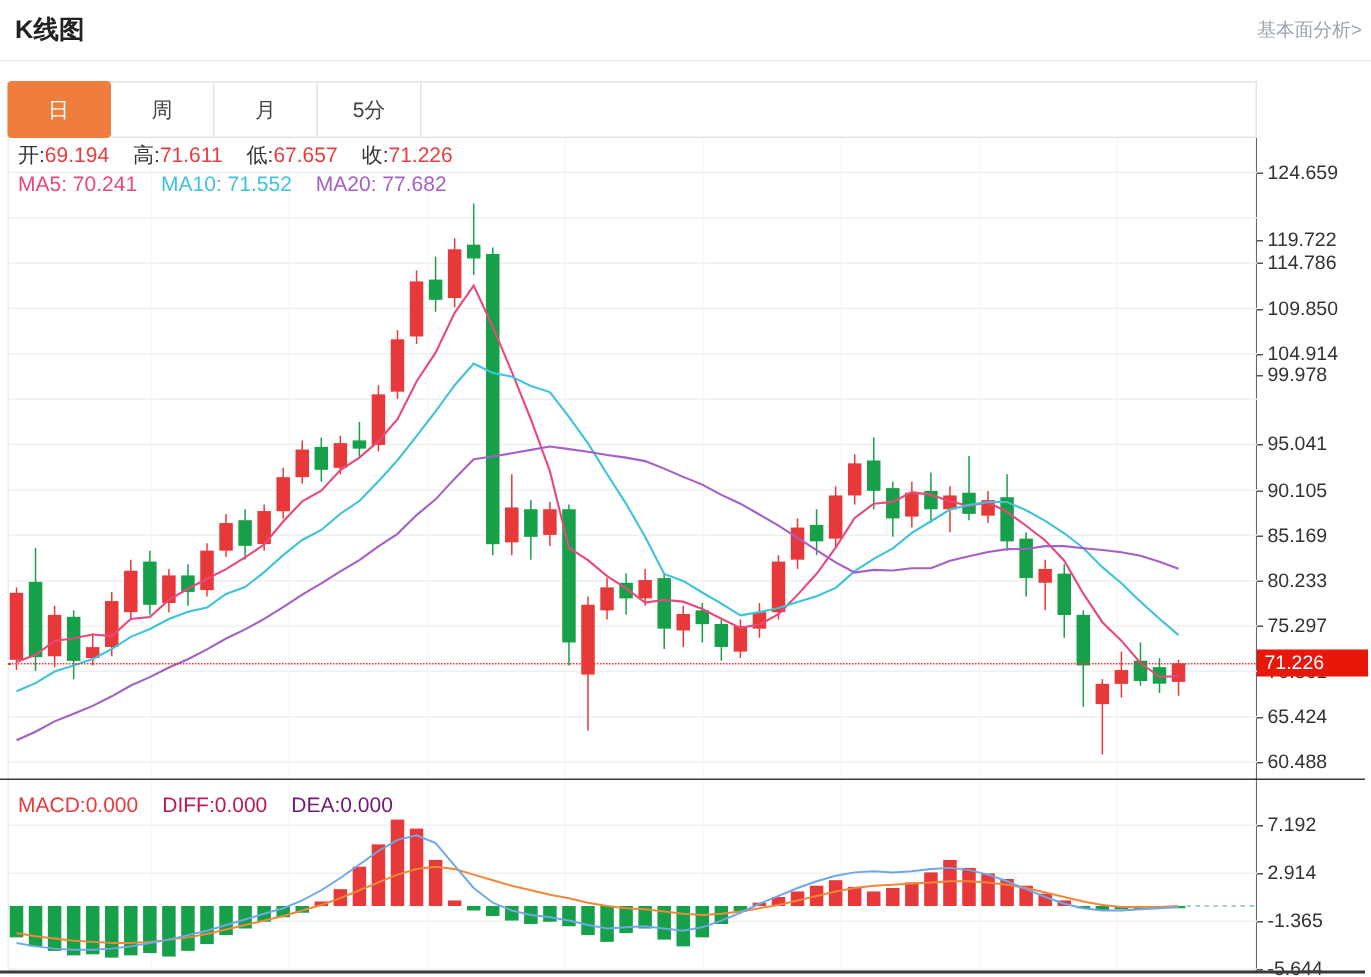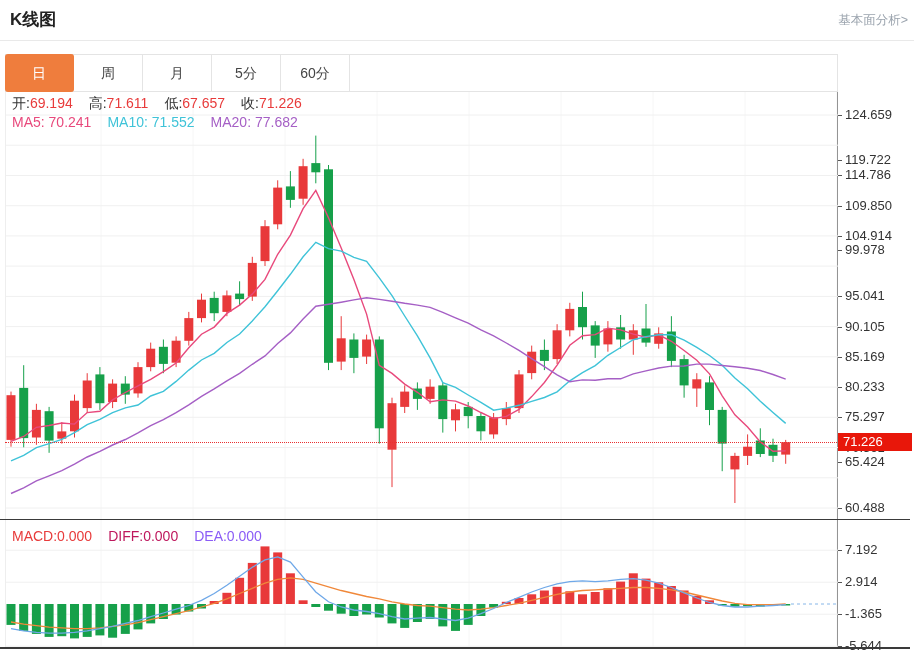--- a/index.html
+++ b/index.html
@@ -30,21 +30,20 @@
 <div class="page">
   <div class="title">K线图</div>
   <a class="analysis-link">基本面分析&gt;</a>
   <div class="rule"></div>
 
   <div class="tabbar">
       <div class="tab sel">日</div>
       <div class="tab">周</div>
       <div class="tab">月</div>
       <div class="tab">5分</div>
-      <div class="tab">60分</div>
     </div>
 
   <div class="plot">
     <svg id="mainSvg" width="832" height="427" viewBox="0 0 832 427" style="top:0;">
         <line x1="95" y1="0" x2="95" y2="427" stroke="#f6f6f6" stroke-width="1"></line>
         <line x1="187" y1="0" x2="187" y2="427" stroke="#f6f6f6" stroke-width="1"></line>
         <line x1="279" y1="0" x2="279" y2="427" stroke="#f6f6f6" stroke-width="1"></line>
         <line x1="371" y1="0" x2="371" y2="427" stroke="#f6f6f6" stroke-width="1"></line>
         <line x1="463" y1="0" x2="463" y2="427" stroke="#f6f6f6" stroke-width="1"></line>
         <line x1="555" y1="0" x2="555" y2="427" stroke="#f6f6f6" stroke-width="1"></line>
@@ -274,40 +273,40 @@
           <rect x="775.1999999999999" y="84.0" width="9" height="1.5" fill="#16a04a"></rect>
         </g>
         <polyline points="5.0,102.0 17.7,104.2 30.4,105.7 43.1,107.2 55.8,107.9 68.5,108.7 81.2,108.7 93.9,107.9 106.6,106.4 119.3,104.9 132.0,102.7 144.7,99.7 157.4,96.7 170.1,93.7 182.8,90.7 195.5,87.0 208.2,83.3 220.9,78.8 233.6,73.5 246.3,68.3 259.0,63.1 271.7,59.3 284.4,57.8 297.1,59.3 309.8,63.1 322.5,66.8 335.2,70.5 347.9,73.5 360.6,76.5 373.3,78.8 386.0,81.8 398.7,84.0 411.4,85.5 424.1,86.2 436.8,87.7 449.5,89.2 462.2,90.0 474.9,89.2 487.6,87.7 500.3,85.5 513.0,83.3 525.7,80.3 538.4,77.3 551.1,74.3 563.8,72.0 576.5,70.5 589.2,69.8 601.9,69.0 614.6,68.3 627.3,67.5 640.0,67.5 652.7,68.3 665.4,69.8 678.1,72.0 690.8,75.0 703.5,78.0 716.2,81.0 728.9,83.3 741.6,84.7 754.3,84.7 767.0,84.7 779.7,84.0 " fill="none" stroke="#f0883a" stroke-width="1.3"></polyline>
         <polyline points="5.0,108.7 17.7,110.9 30.4,112.4 43.1,113.2 55.8,113.2 68.5,112.4 81.2,110.9 93.9,108.7 106.6,106.4 119.3,103.4 132.0,100.5 144.7,96.7 157.4,93.0 170.1,89.2 182.8,85.5 195.5,80.3 208.2,73.5 220.9,65.3 233.6,56.3 246.3,47.3 259.0,39.9 271.7,36.9 284.4,42.1 297.1,57.1 309.8,72.0 322.5,81.8 335.2,87.0 347.9,90.0 360.6,91.5 373.3,93.7 386.0,96.7 398.7,99.0 411.4,98.2 424.1,97.5 436.8,99.0 449.5,100.5 462.2,98.2 474.9,93.7 487.6,88.5 500.3,82.5 513.0,77.3 525.7,72.0 538.4,67.5 551.1,63.8 563.8,61.6 576.5,60.8 589.2,61.6 601.9,60.8 614.6,59.3 627.3,58.6 640.0,60.1 652.7,63.1 665.4,67.5 678.1,72.8 690.8,78.0 703.5,82.5 716.2,85.5 728.9,87.0 741.6,87.0 754.3,86.2 767.0,85.5 779.7,84.7 " fill="none" stroke="#6fa8e8" stroke-width="1.3"></polyline>
         <line x1="785" y1="84" x2="832" y2="84" stroke="#86b6e8" stroke-width="1" stroke-dasharray="3,3"></line>
       </svg>
   </div>
 
   <div class="legend" style="left:12px;top:95px;"><span class="lg"><span class="lbl">开:</span><span style="color:#e83b3b">69.194</span></span><span class="lg"><span class="lbl">高:</span><span style="color:#e83b3b">71.611</span></span><span class="lg"><span class="lbl">低:</span><span style="color:#e83b3b">67.657</span></span><span class="lg"><span class="lbl">收:</span><span style="color:#e83b3b">71.226</span></span></div>
   <div class="legend" style="left:12px;top:114px;text-align:center;"><span class="lg"><span style="color:#e8497c">MA5: 70.241</span></span><span class="lg"><span style="color:#3fc3d8">MA10: 71.552</span></span><span class="lg"><span style="color:#a55fc5">MA20: 77.682</span></span></div>
-  <div class="legend" style="left:12px;top:528px;"><span class="lg"><span style="color:#e83b3b">MACD:0.000</span></span><span class="lg"><span style="color:#be185d">DIFF:0.000</span></span><span class="lg"><span style="color:#8b5cf6">DEA:0.000</span></span></div>
+  <div class="legend" style="left:12px;top:528px;"><span class="lg"><span style="color:#e83b3b">MACD:0.000</span></span><span class="lg"><span style="color:#be185d">DIFF:0.000</span></span><span class="lg"><span style="color:#701a75">DEA:0.000</span></span></div>
 
   <div class="dotline" id="dotline" style="top: 442px;"></div>
   <div class="divider"></div>
   <div class="bottomline"></div>
 
   <div class="yaxis">
     <div class="price-tag" id="priceTag" style="top: 433px; background: rgb(232, 23, 10);">71.226</div>
   <div class="ylab" style="top: 107px;">124.659</div>
       <div class="ylab" style="top: 152px;">119.722</div>
       <div class="ylab" style="top: 167px;">114.786</div>
       <div class="ylab" style="top: 198px;">109.850</div>
       <div class="ylab" style="top: 228px;">104.914</div>
       <div class="ylab" style="top: 242px;">99.978</div>
       <div class="ylab" style="top: 288px;">95.041</div>
       <div class="ylab" style="top: 319px;">90.105</div>
       <div class="ylab" style="top: 349px;">85.169</div>
       <div class="ylab" style="top: 379px;">80.233</div>
       <div class="ylab" style="top: 409px;">75.297</div>
       <div class="ylab" style="top: 440px;">70.361</div>
-      <div class="ylab" style="top: 454px;">65.424</div>
+      <div class="ylab" style="top: 470px;">65.424</div>
       <div class="ylab" style="top: 500px;">60.488</div>
       <div class="ylab" style="top: 542px;">7.192</div>
       <div class="ylab" style="top: 574px;">2.914</div>
       <div class="ylab" style="top: 606px;">-1.365</div>
       <div class="ylab" style="top: 638px;">-5.644</div>
     </div>
 </div>
 
 </body></html>

